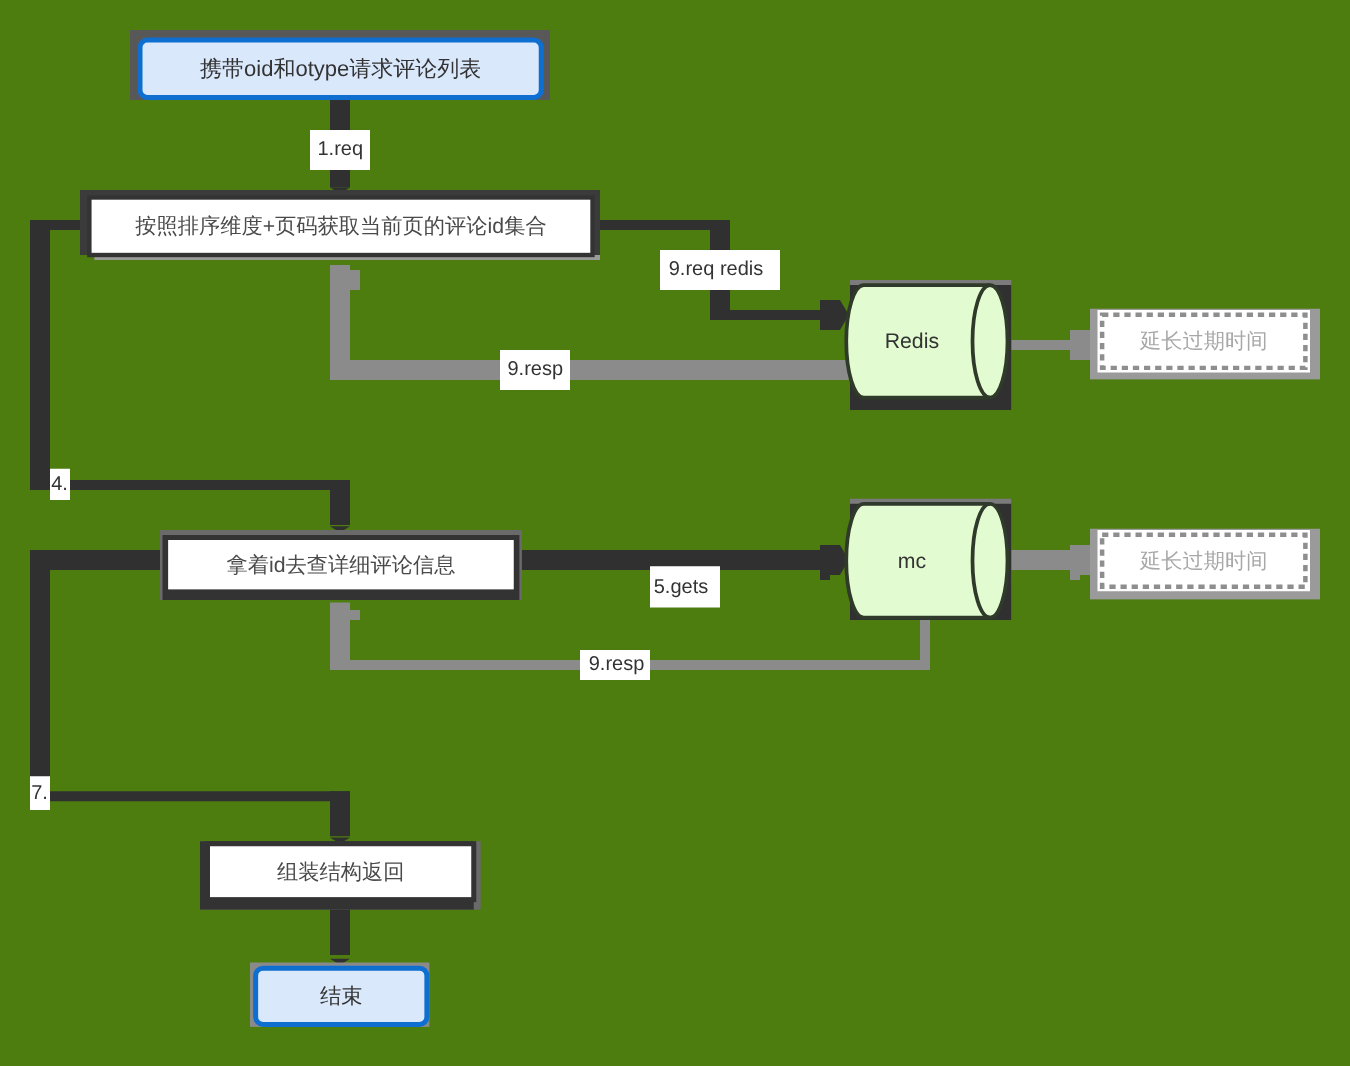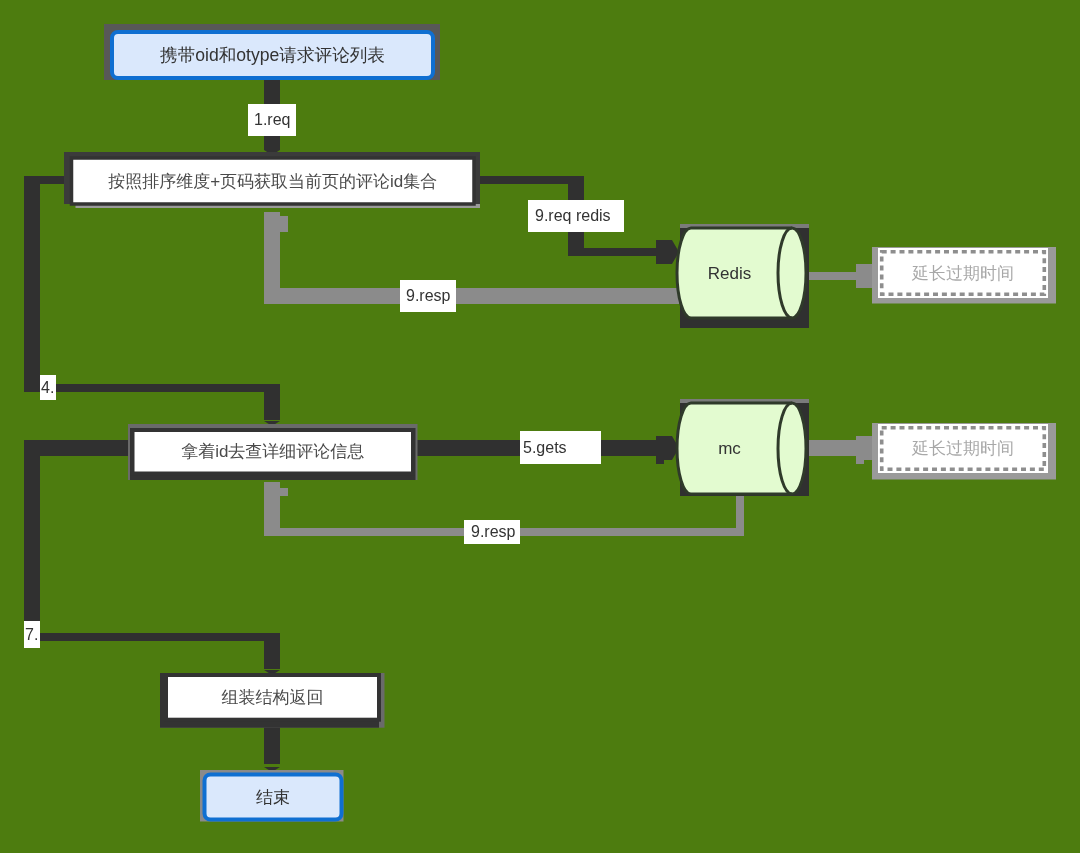--- a/index.html
+++ b/index.html
@@ -141,21 +141,21 @@
       </div>
       <div class="elabel" style="left: 528px; top: 200px; width: 96px; height: 32px;">
         <span style="left: 7px;">9.req redis</span>
       </div>
       <div class="elabel" style="left: 400px; top: 280px; width: 56px; height: 32px;">
         <span style="left: 6px;">9.resp</span>
       </div>
       <div class="elabel" style="left: 40px; top: 375px; width: 16px; height: 25px;">
         <span style="left: 1px;">4.</span>
       </div>
-      <div class="elabel" style="left: 520px; top: 431px; width: 56px; height: 33px; padding-left: 25px;">
+      <div class="elabel" style="left: 520px; top: 453px; width: 56px; height: 33px;">
         <span style="left: 3px;">5.gets</span>
       </div>
       <div class="elabel" style="left: 464px; top: 520px; width: 56px; height: 24px;">
         <span style="left: 7px;">9.resp</span>
       </div>
       <div class="elabel" style="left: 24px; top: 621px; width: 16px; height: 27px;">
         <span style="left: 1px;">7.</span>
       </div>
     </div>
 

